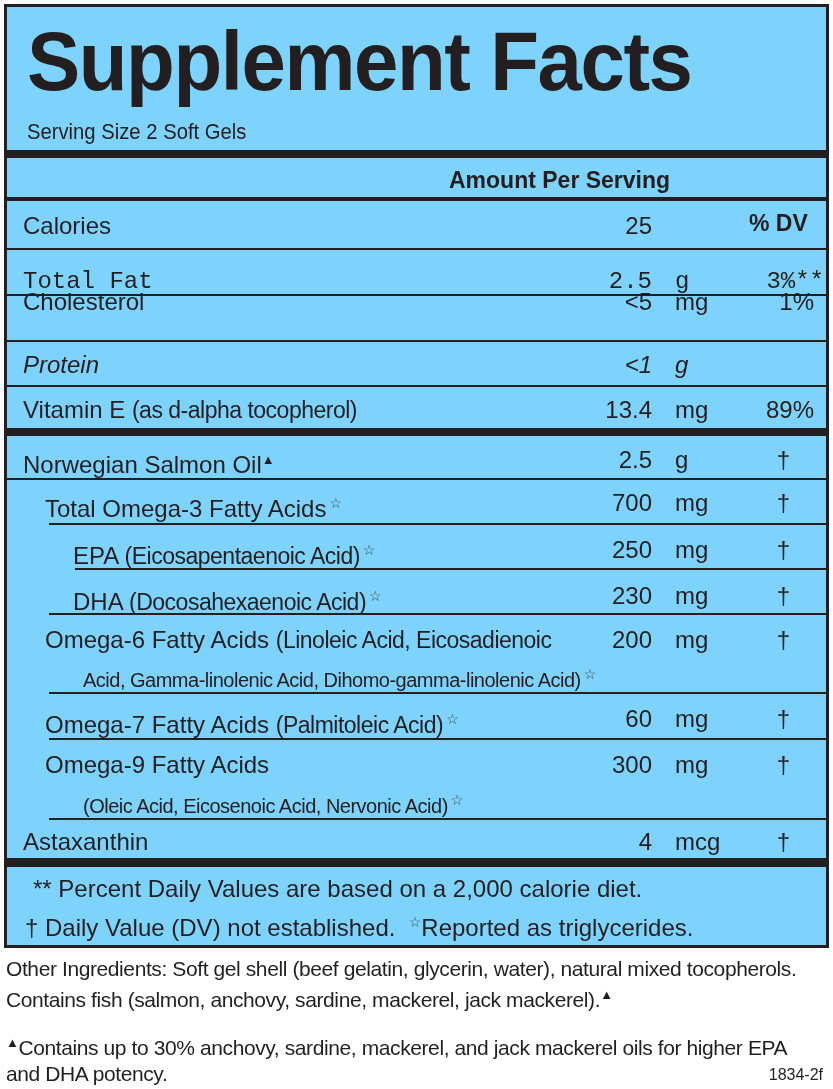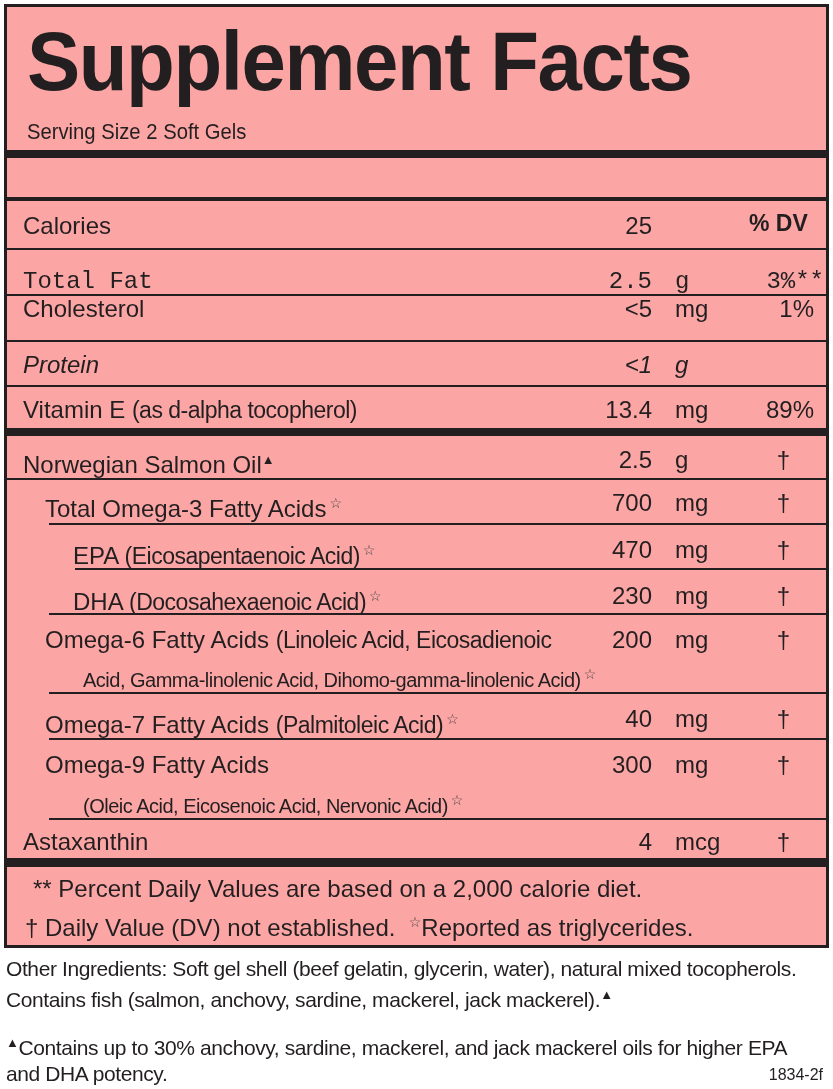--- a/index.html
+++ b/index.html
@@ -3,21 +3,21 @@
 <meta charset="utf-8">
 <style>
   html, body { margin: 0; padding: 0; background: #ffffff; }
   body {
     width: 833px; height: 1089px; position: relative; overflow: hidden;
     font-family: "Liberation Sans", "DejaVu Sans", sans-serif;
     color: #231f20;
   }
   .label-box {
     position: absolute; left: 4px; top: 4px; width: 819px; height: 938px;
-    border: 3px solid #231f20; background: #fca5a5;
+    border: 3px solid #231f20; background: #7dd3fc;
   }
   .title {
     position: absolute; left: 20px; top: 4px;
     font-family: "Liberation Sans", sans-serif; font-weight: bold;
     font-size: 84px; letter-spacing: -1.5px; line-height: 100px;
     transform: scaleX(0.95); transform-origin: left;
     white-space: nowrap;
   }
   .serving {
     position: absolute; left: 20px; top: 112px; font-size: 22px;
@@ -69,41 +69,42 @@
 </style>
 </head>
 <body>
 
 <div class="label-box">
   <div class="title">Supplement Facts</div>
   <div class="serving">Serving Size 2 Soft Gels</div>
 
   <div class="thick" style="top:143px;"></div>
 
+  <div class="hdr" style="left:442px;">Amount Per Serving</div>
   <div class="hdr" style="left:742px;margin-top:43px;">% DV</div>
 
   <div class="thick" style="top:190px;height:4px;"></div>
 
   <div class="row" style="top:196px;height:46px;">
     <span class="name" style="left:16px;top:8px;">Calories</span>
     <span class="amt" style="top:8px;">25</span>
     <span class="unit" style="top:8px;"></span>
     <span class="dv" style="top:8px;"></span>
   </div>
   <div class="thin" style="top:241px;left:0;"></div>
 
   <div class="row" style="top:253px;height:36px;font-family:Liberation Mono, monospace;">
     <span class="name" style="left:16px;top:7px;">Total Fat</span>
     <span class="amt" style="top:7px;">2.5</span>
     <span class="unit" style="top:7px;">g</span>
     <span class="dv" style="top:7px;right:2px;">3%**</span>
   </div>
   <div class="thin" style="top:287px;left:0;"></div>
 
-  <div class="row" style="top:279px;height:46px;">
+  <div class="row" style="top:272px;height:46px;">
     <span class="name" style="left:16px;top:8px;">Cholesterol</span>
     <span class="amt" style="top:8px;">&lt;5</span>
     <span class="unit" style="top:8px;">mg</span>
     <span class="dv" style="top:8px;">1%</span>
   </div>
   <div class="thin" style="top:333px;left:0;"></div>
 
   <div class="row" style="top:335px;height:46px;font-style:italic;">
     <span class="name" style="left:16px;top:8px;">Protein</span>
     <span class="amt" style="top:8px;">&lt;1</span>
@@ -132,21 +133,21 @@
   <div class="row" style="top:473px;">
     <span class="name" style="left:38px;top:8px;"><span>Total Omega-3 Fatty Acids</span><span class="star">☆</span></span>
     <span class="amt" style="top:8px;">700</span>
     <span class="unit" style="top:8px;">mg</span>
     <span class="dv dagger" style="top:8px;">†</span>
   </div>
   <div class="thin" style="top:516px;left:42px;"></div>
 
   <div class="row" style="top:518px;">
     <span class="name" style="left:66px;top:10px;"><span>EPA</span> <span class="sub">(Eicosapentaenoic Acid)</span><span class="star">☆</span></span>
-    <span class="amt" style="top:10px;">470</span>
+    <span class="amt" style="top:10px;">250</span>
     <span class="unit" style="top:10px;">mg</span>
     <span class="dv dagger" style="top:10px;">†</span>
   </div>
   <div class="thin" style="top:561px;left:68px;"></div>
 
   <div class="row" style="top:563px;">
     <span class="name" style="left:66px;top:11px;"><span>DHA</span> <span class="sub">(Docosahexaenoic Acid)</span><span class="star">☆</span></span>
     <span class="amt" style="top:11px;">230</span>
     <span class="unit" style="top:11px;">mg</span>
     <span class="dv dagger" style="top:11px;">†</span>
@@ -157,21 +158,21 @@
     <span class="name" style="left:38px;top:10px;"><span>Omega-6 Fatty Acids</span> <span class="sub">(Linoleic Acid, Eicosadienoic</span></span>
     <span class="cont" style="left:76px;top:45px;"><span>Acid, Gamma-linolenic Acid, Dihomo-gamma-linolenic Acid)</span><span class="star">☆</span></span>
     <span class="amt" style="top:10px;">200</span>
     <span class="unit" style="top:10px;">mg</span>
     <span class="dv dagger" style="top:10px;">†</span>
   </div>
   <div class="thin" style="top:685px;left:42px;"></div>
 
   <div class="row" style="top:687px;">
     <span class="name" style="left:38px;top:10px;"><span>Omega-7 Fatty Acids</span> <span class="sub">(Palmitoleic Acid)</span><span class="star">☆</span></span>
-    <span class="amt" style="top:10px;">40</span>
+    <span class="amt" style="top:10px;">60</span>
     <span class="unit" style="top:10px;">mg</span>
     <span class="dv dagger" style="top:10px;">†</span>
   </div>
   <div class="thin" style="top:731px;left:42px;"></div>
 
   <div class="row" style="top:733px;">
     <span class="name" style="left:38px;top:10px;">Omega-9 Fatty Acids</span>
     <span class="cont" style="left:76px;top:46px;"><span>(Oleic Acid, Eicosenoic Acid, Nervonic Acid)</span><span class="star">☆</span></span>
     <span class="amt" style="top:10px;">300</span>
     <span class="unit" style="top:10px;">mg</span>

